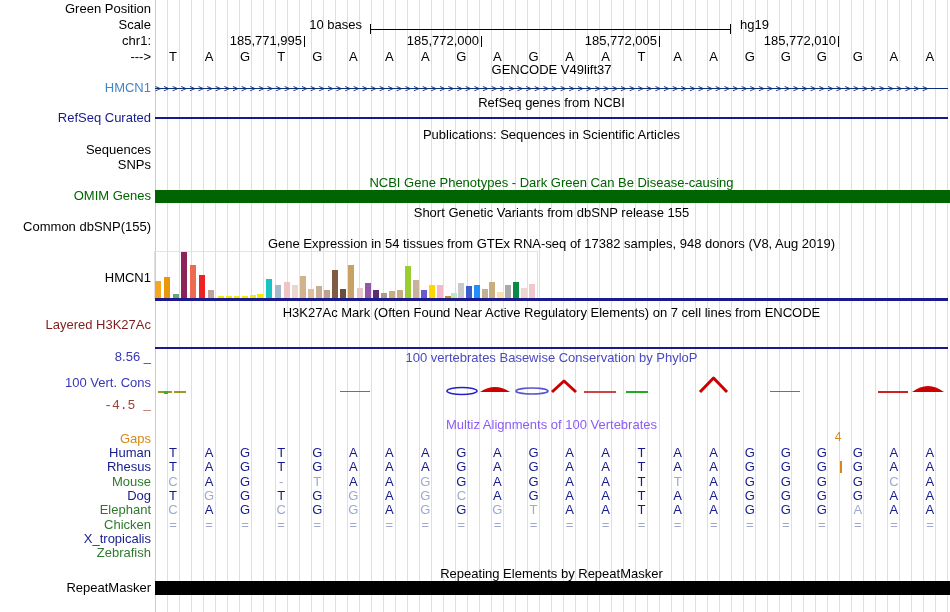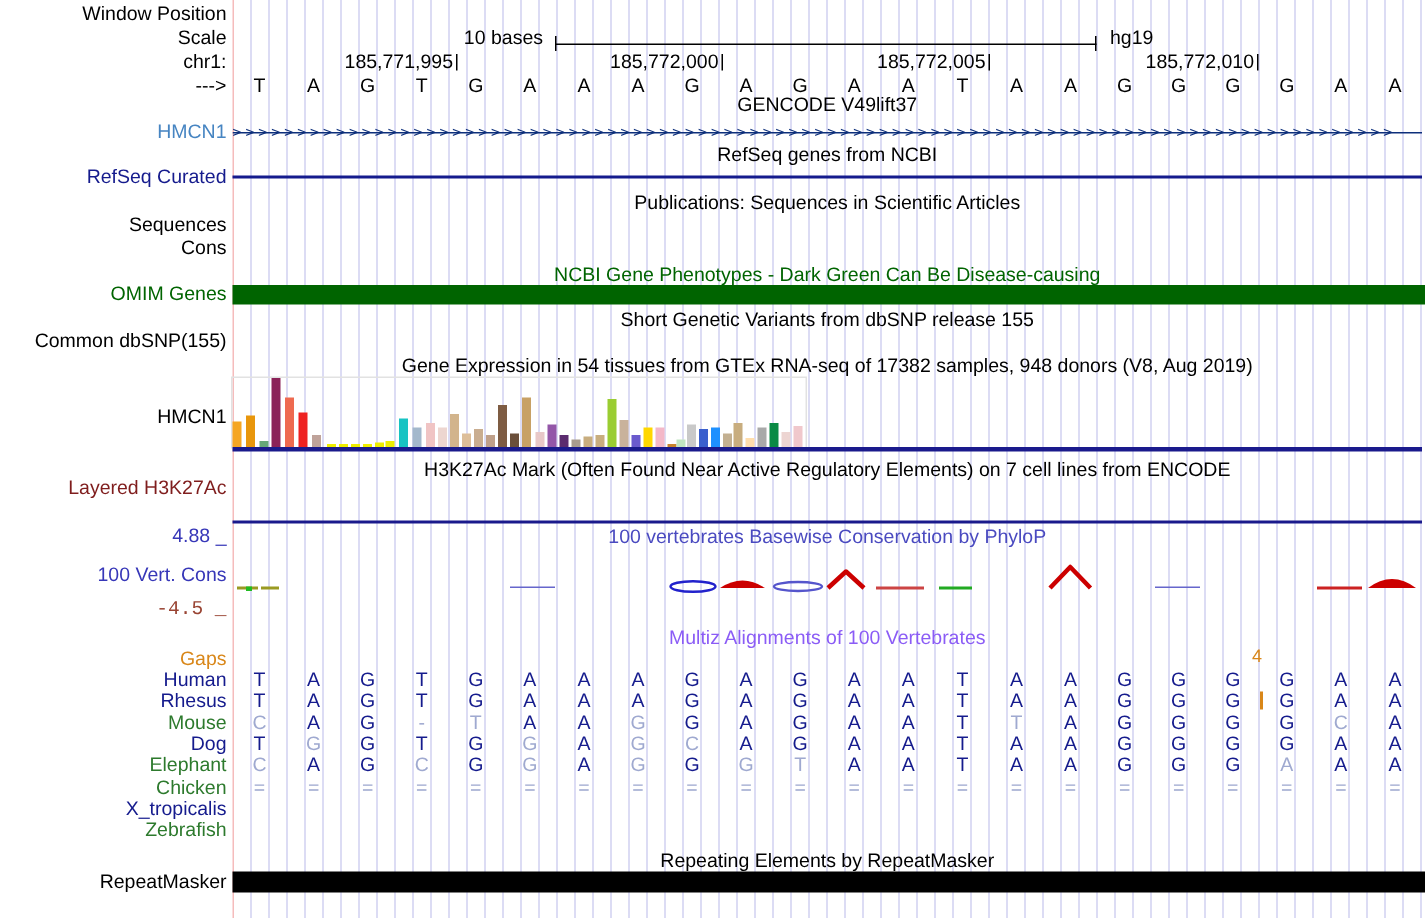--- a/index.html
+++ b/index.html
@@ -24,30 +24,30 @@
   <div class="abs" style="left:155px;top:0;width:1px;height:612px;background:#F5BCBC;"></div>
 
 
   <div class="rlabel" style="left:270px;top:18px;">10 bases</div>
   <div class="abs" style="left:370px;top:29px;width:361px;height:1px;background:#000;"></div>
   <div class="abs" style="left:370px;top:24px;width:1px;height:10px;background:#000;"></div>
   <div class="abs" style="left:730px;top:24px;width:1px;height:10px;background:#000;"></div>
   <div class="abs" style="left:740px;top:18px;line-height:14px;">hg19</div>
 
   <div id="left-labels">
-      <div class="lbl" style="top: 1px; color: rgb(0, 0, 0);">Window Position</div>
+      <div class="lbl" style="top: 1px; color: rgb(0, 0, 0);">Green Position</div>
       <div class="lbl" style="top: 17px; color: rgb(0, 0, 0);">Scale</div>
       <div class="lbl" style="top: 33px; color: rgb(0, 0, 0);">chr1:</div>
       <div class="lbl" style="top: 49px; color: rgb(0, 0, 0);">---&gt;</div>
-      <div class="lbl" style="top: 349px; color: rgb(55, 55, 184);">4.88 _</div>
+      <div class="lbl" style="top: 349px; color: rgb(55, 55, 184);">8.56 _</div>
       <div class="lbl" style="top: 398px; color: rgb(153, 68, 51); font-family: Liberation Mono, monospace;">-4.5 _</div>
       <div class="lbl" style="top: 80px; color: rgb(71, 133, 194);">HMCN1</div>
       <div class="lbl" style="top: 110px; color: rgb(21, 27, 141);">RefSeq Curated</div>
       <div class="lbl" style="top: 142px; color: rgb(0, 0, 0);">Sequences</div>
-      <div class="lbl" style="top: 157px; color: rgb(0, 0, 0);">Cons</div>
+      <div class="lbl" style="top: 157px; color: rgb(0, 0, 0);">SNPs</div>
       <div class="lbl" style="top: 188px; color: rgb(0, 100, 0);">OMIM Genes</div>
       <div class="lbl" style="top: 219px; color: rgb(0, 0, 0);">Common dbSNP(155)</div>
       <div class="lbl" style="top: 270px; color: rgb(0, 0, 0);">HMCN1</div>
       <div class="lbl" style="top: 317px; color: #7f1d1d;">Layered H3K27Ac</div>
       <div class="lbl" style="top: 375px; color: rgb(55, 55, 184);">100 Vert. Cons</div>
       <div class="lbl" style="top: 431px; color: rgb(217, 135, 25);">Gaps</div>
       <div class="lbl" style="top: 445px; color: rgb(21, 27, 141);">Human</div>
       <div class="lbl" style="top: 459px; color: rgb(21, 27, 141);">Rhesus</div>
       <div class="lbl" style="top: 474px; color: rgb(45, 122, 45);">Mouse</div>
       <div class="lbl" style="top: 488px; color: rgb(21, 27, 141);">Dog</div>

